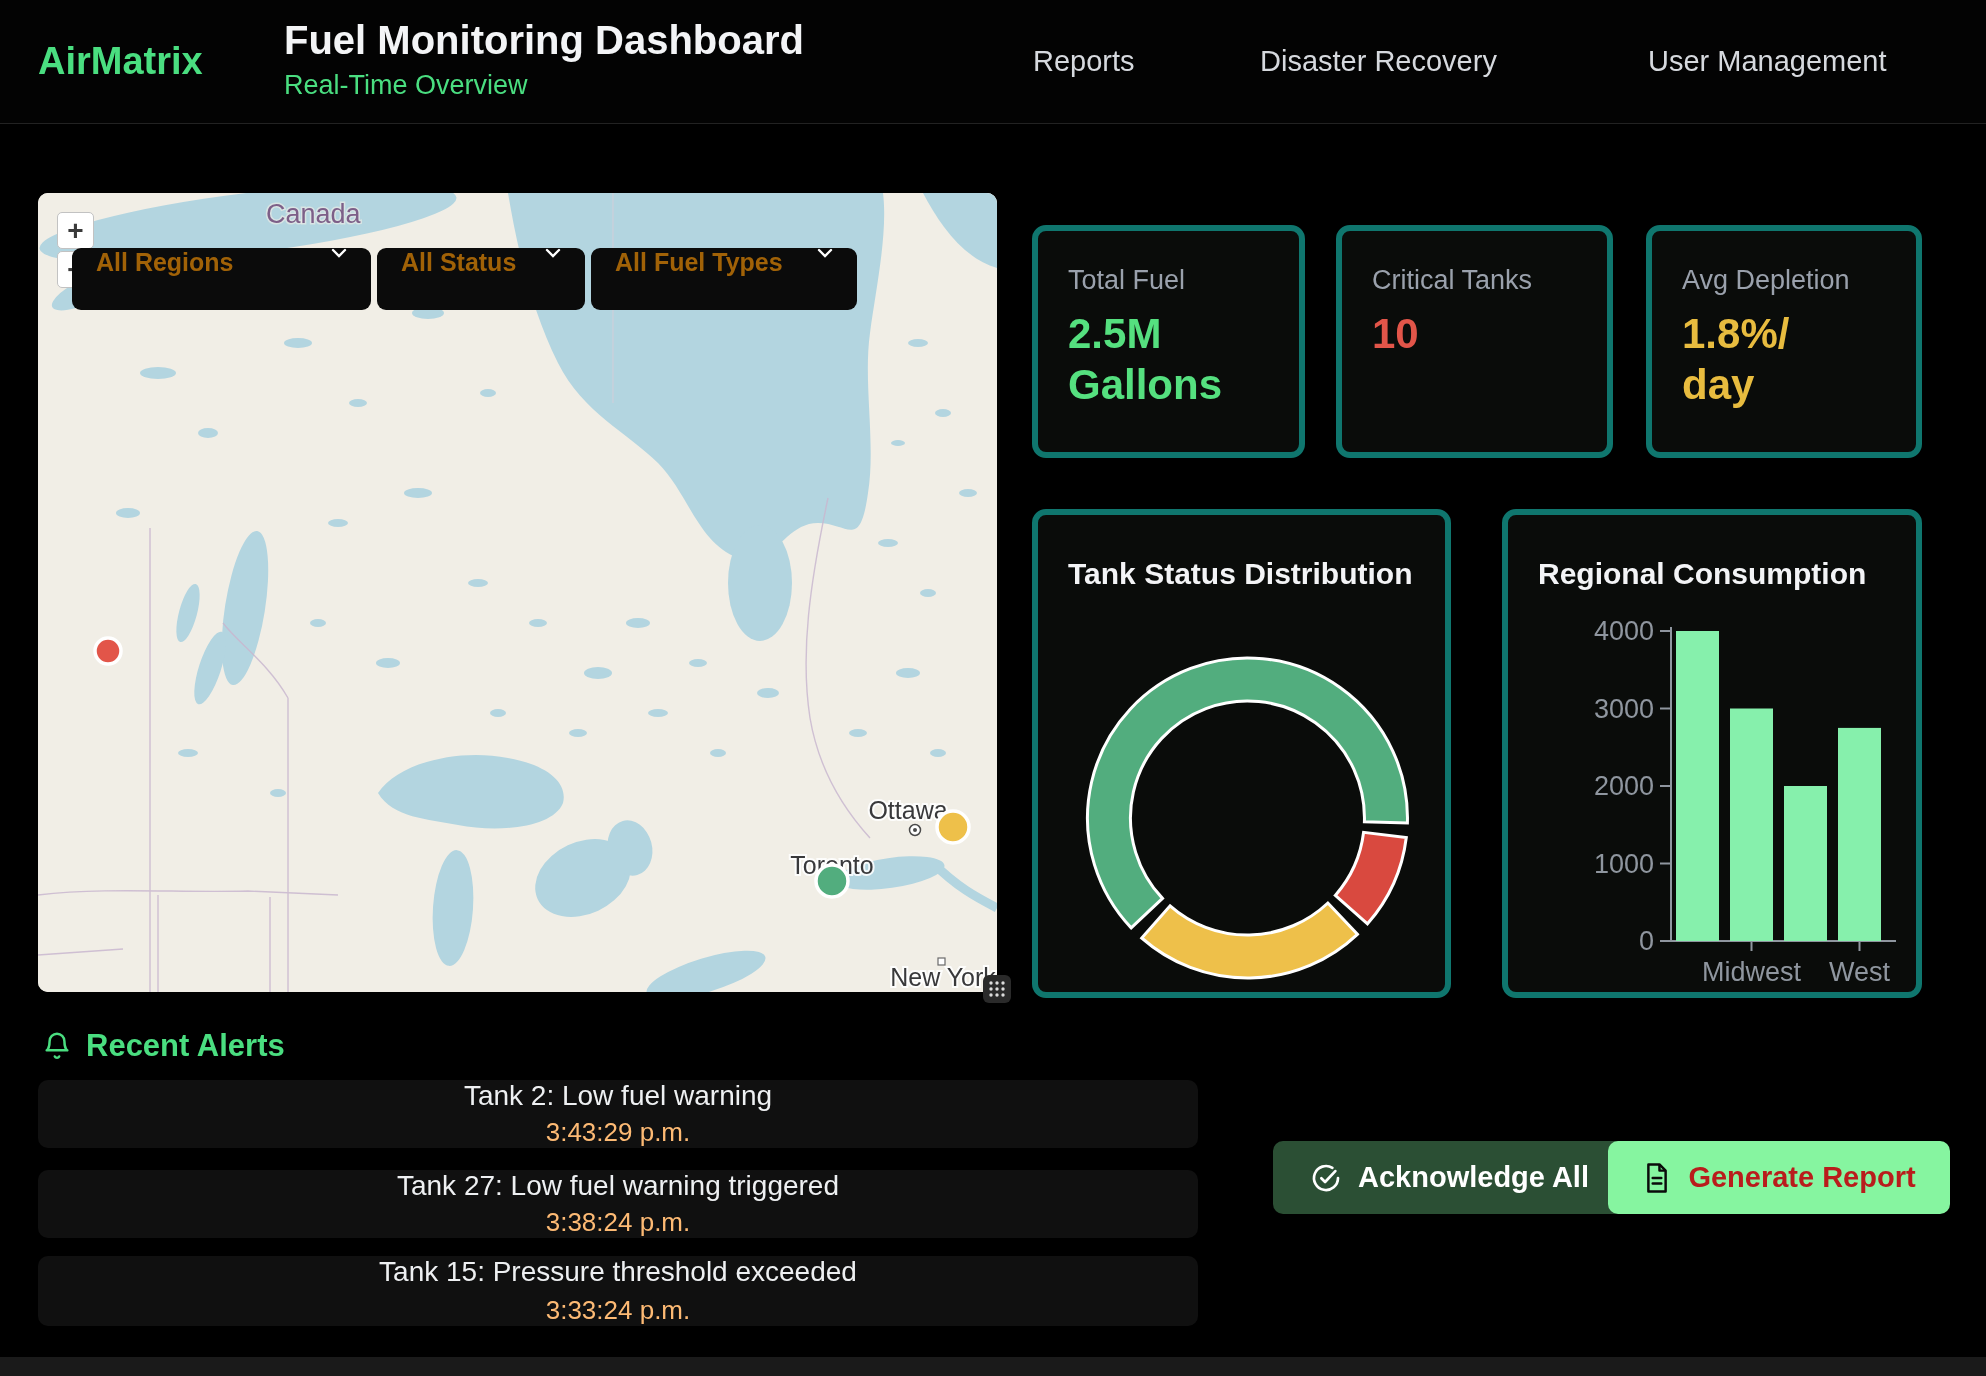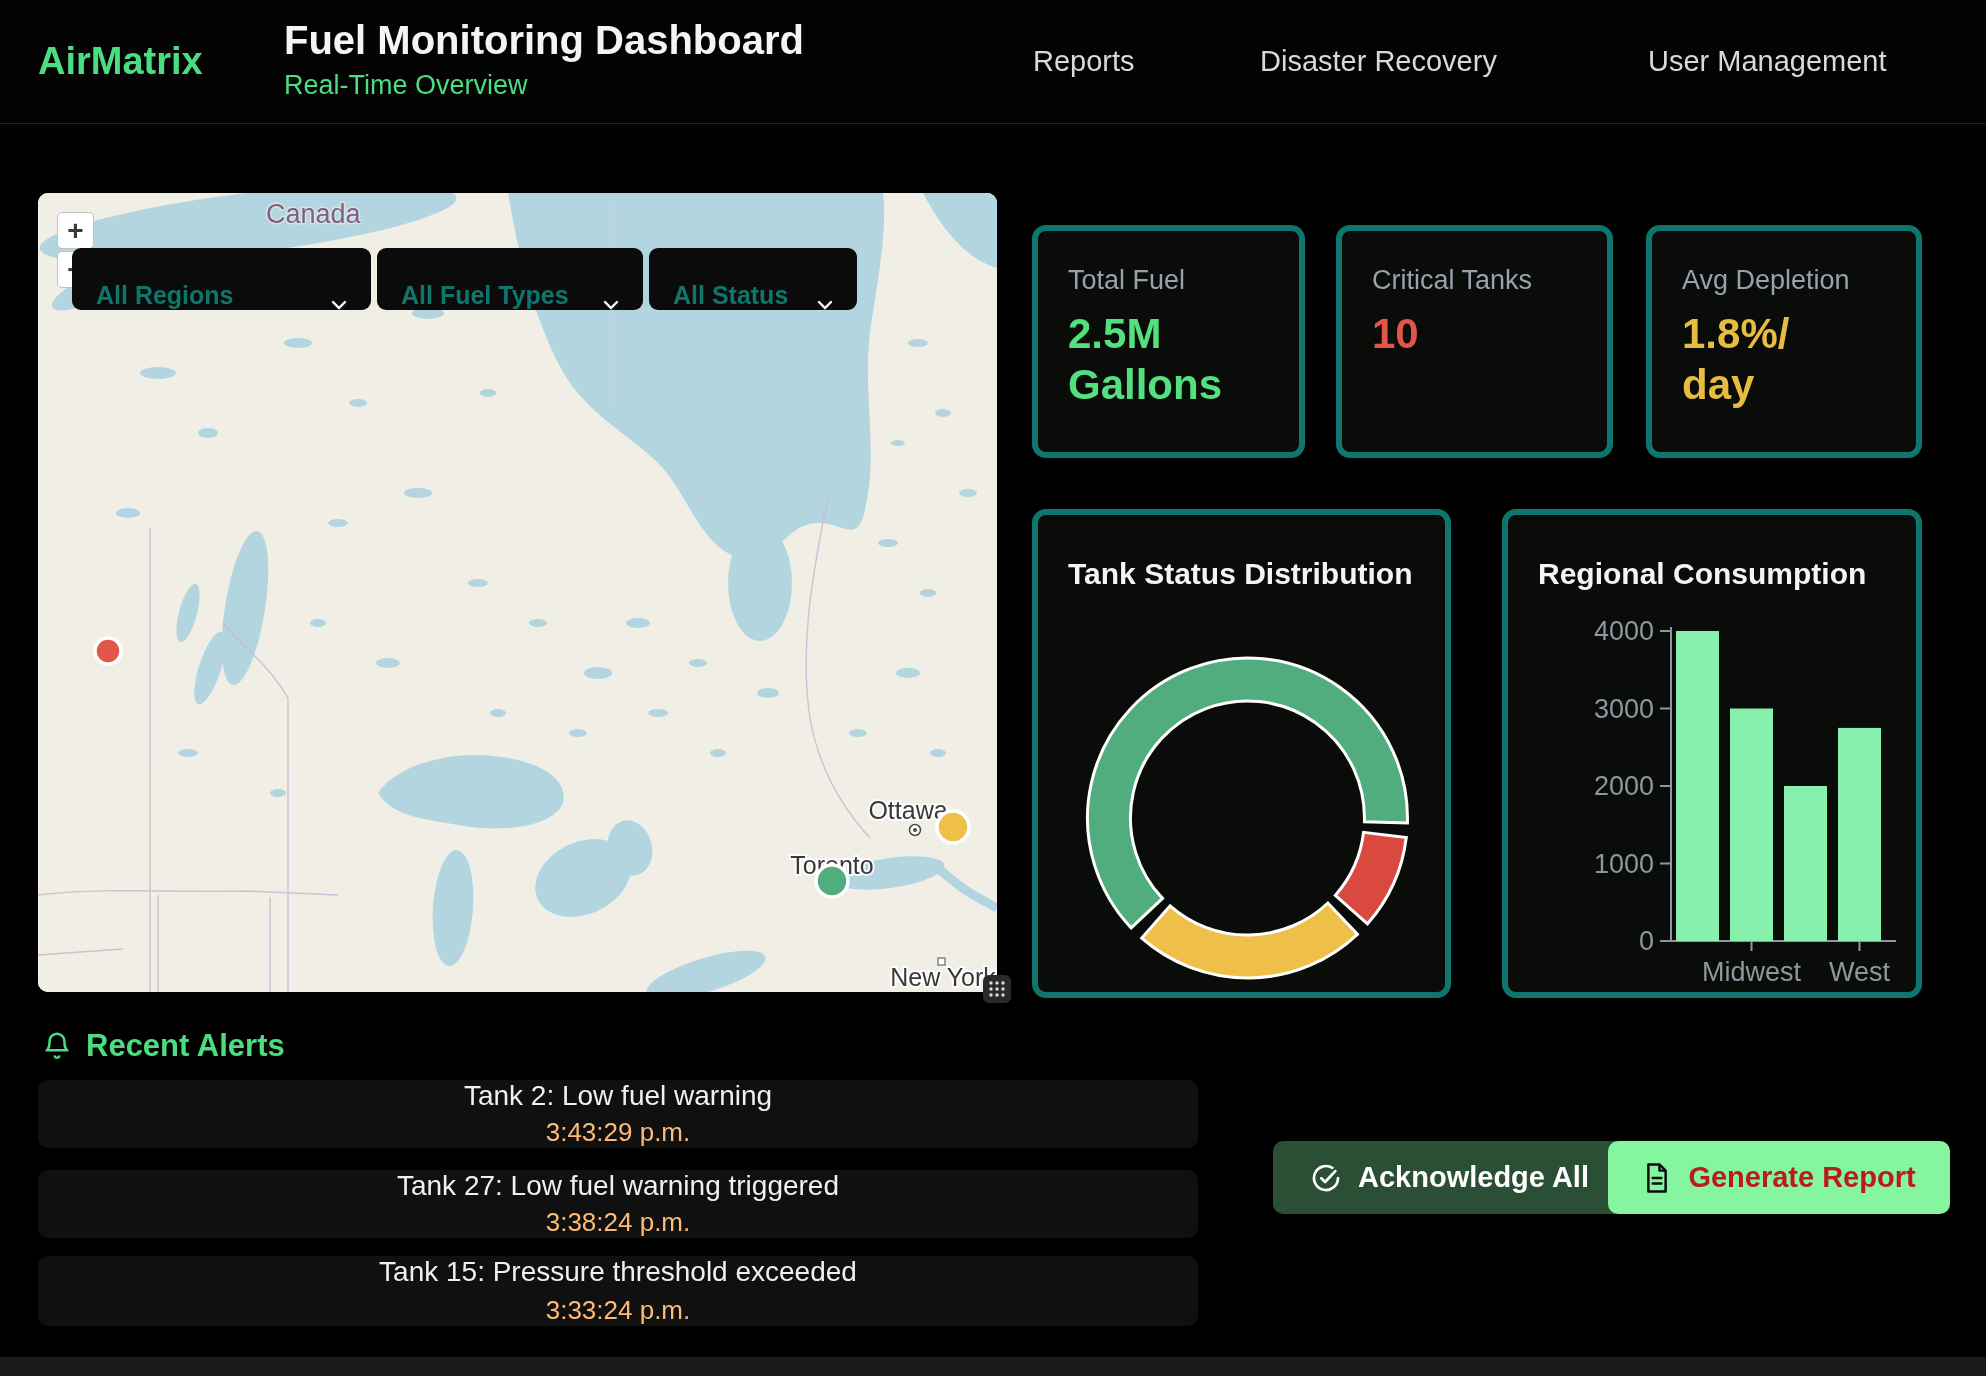--- a/index.html
+++ b/index.html
@@ -15,22 +15,22 @@
   .nav-item{position:absolute;top:45px;font-size:29px;color:#d6d9de;cursor:pointer;}
   #nav-reports{left:1033px;} #nav-dr{left:1260px;} #nav-um{left:1648px;}
 
   
   #map{position:absolute;left:38px;top:193px;width:959px;height:799px;border-radius:10px;overflow:hidden;background:#f1eee6;}
   .map-svg{position:absolute;left:0;top:0;}
   .zoombox{position:absolute;left:19px;width:37px;height:37px;background:#fff;border:1px solid #c2c2c2;
     border-radius:5px;color:#3a3a3a;font-size:28px;font-weight:bold;display:flex;align-items:center;justify-content:center;z-index:2;cursor:pointer;}
   #zoom-in{top:19px;} #zoom-out{top:58px;}
   .filterbar{position:absolute;left:34px;top:55px;z-index:5;display:flex;gap:6px;}
-  .dropdown{height:62px;background:#0b0b0b;border-radius:9px;color:#0f766e;font-size:25px;font-weight:bold;
-    display:flex;align-items:flex-end;justify-content:space-between;padding:0 24px;cursor:pointer;}
+  .dropdown{height:62px;background:#0b0b0b;border-radius:9px;color:#a16207;font-size:25px;font-weight:bold;
+    display:flex;align-items:flex-start;justify-content:space-between;padding:0 24px;cursor:pointer;}
   .dd-regions{width:299px;} .dd-fuel{width:266px;} .dd-status{width:208px;}
   .chev{margin-left:18px;flex:none;}
   #drag-handle{position:absolute;left:983px;top:975px;width:28px;height:28px;background:#2a2a2a;border-radius:6px;z-index:6;}
   .map-label{fill:#39393b;font-size:25px;paint-order:stroke;stroke:rgba(255,255,255,.85);stroke-width:4px;}
   .country-label{fill:#7d5f88;font-size:27px;paint-order:stroke;stroke:rgba(241,238,230,.6);stroke-width:3px;}
 
   
   .card{position:absolute;background:#0a0c0a;border:6px solid #0f766e;border-radius:14px;}
   .stat-card{top:225px;height:233px;padding:34px 30px;}
   #stat-0{left:1032px;width:273px;} #stat-1{left:1336px;width:277px;} #stat-2{left:1646px;width:276px;}
@@ -156,28 +156,28 @@
     <div class="zoombox" id="zoom-in">+</div>
     <div class="zoombox" id="zoom-out">−</div>
 
     <div class="filterbar">
       <div class="dropdown dd-regions">
         <span>All Regions</span>
         <svg class="chev" width="16" height="10" viewBox="0 0 16 10">
             <polyline points="2,2 8,8 14,2" fill="none" stroke="#fff" stroke-width="2.4" stroke-linecap="round"></polyline>
           </svg>
       </div>
-      <div class="dropdown dd-fuel">
-        <span>All Fuel Types</span>
+      <div class="dropdown dd-status">
+        <span>All Status</span>
         <svg class="chev" width="16" height="10" viewBox="0 0 16 10">
             <polyline points="2,2 8,8 14,2" fill="none" stroke="#fff" stroke-width="2.4" stroke-linecap="round"></polyline>
           </svg>
       </div>
-      <div class="dropdown dd-status">
-        <span>All Status</span>
+      <div class="dropdown dd-fuel">
+        <span>All Fuel Types</span>
         <svg class="chev" width="16" height="10" viewBox="0 0 16 10">
             <polyline points="2,2 8,8 14,2" fill="none" stroke="#fff" stroke-width="2.4" stroke-linecap="round"></polyline>
           </svg>
       </div>
     </div>
   </div>
   <div id="drag-handle">
     <svg width="28" height="28" viewBox="0 0 28 28">
       <g fill="#dcdcdc">
         <circle cx="8" cy="8" r="1.7"></circle>

